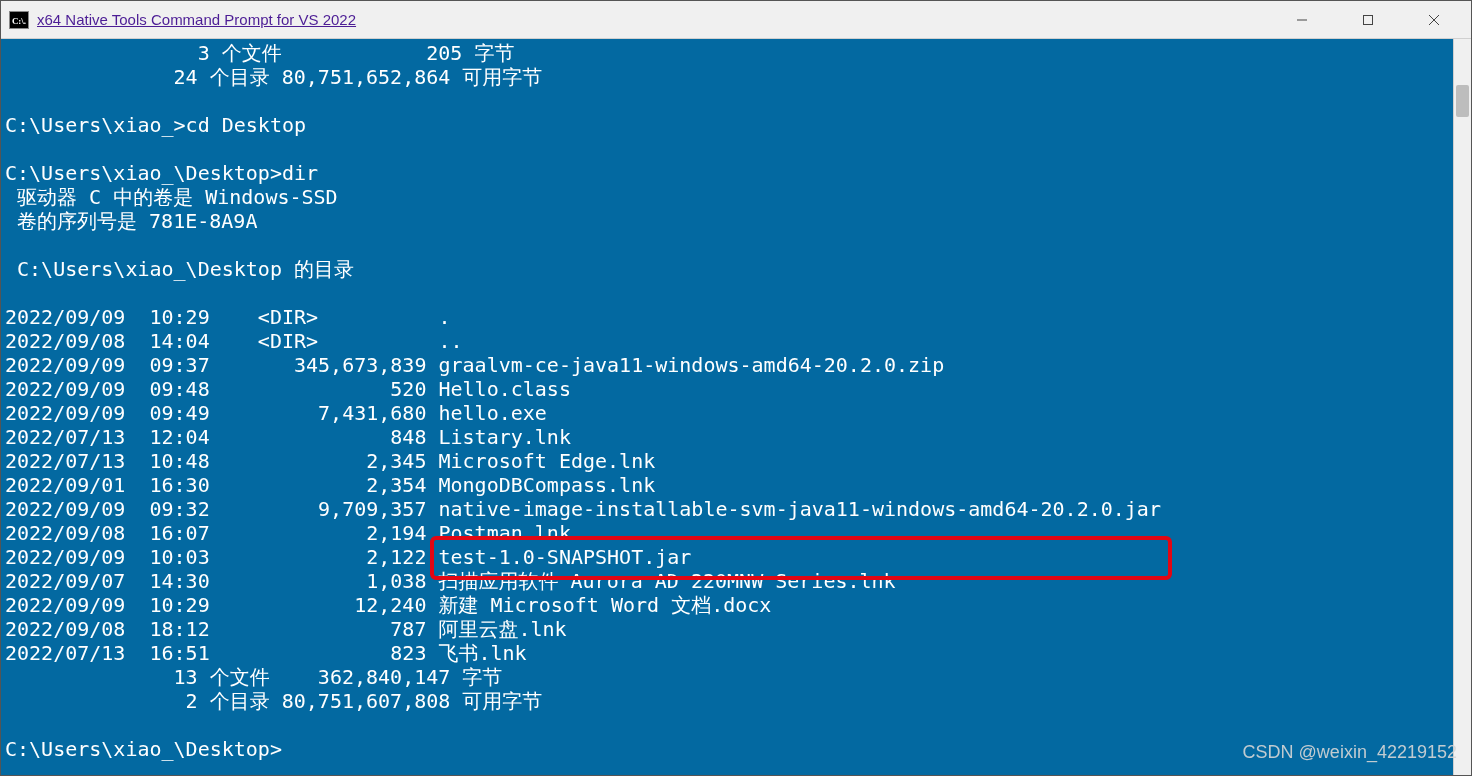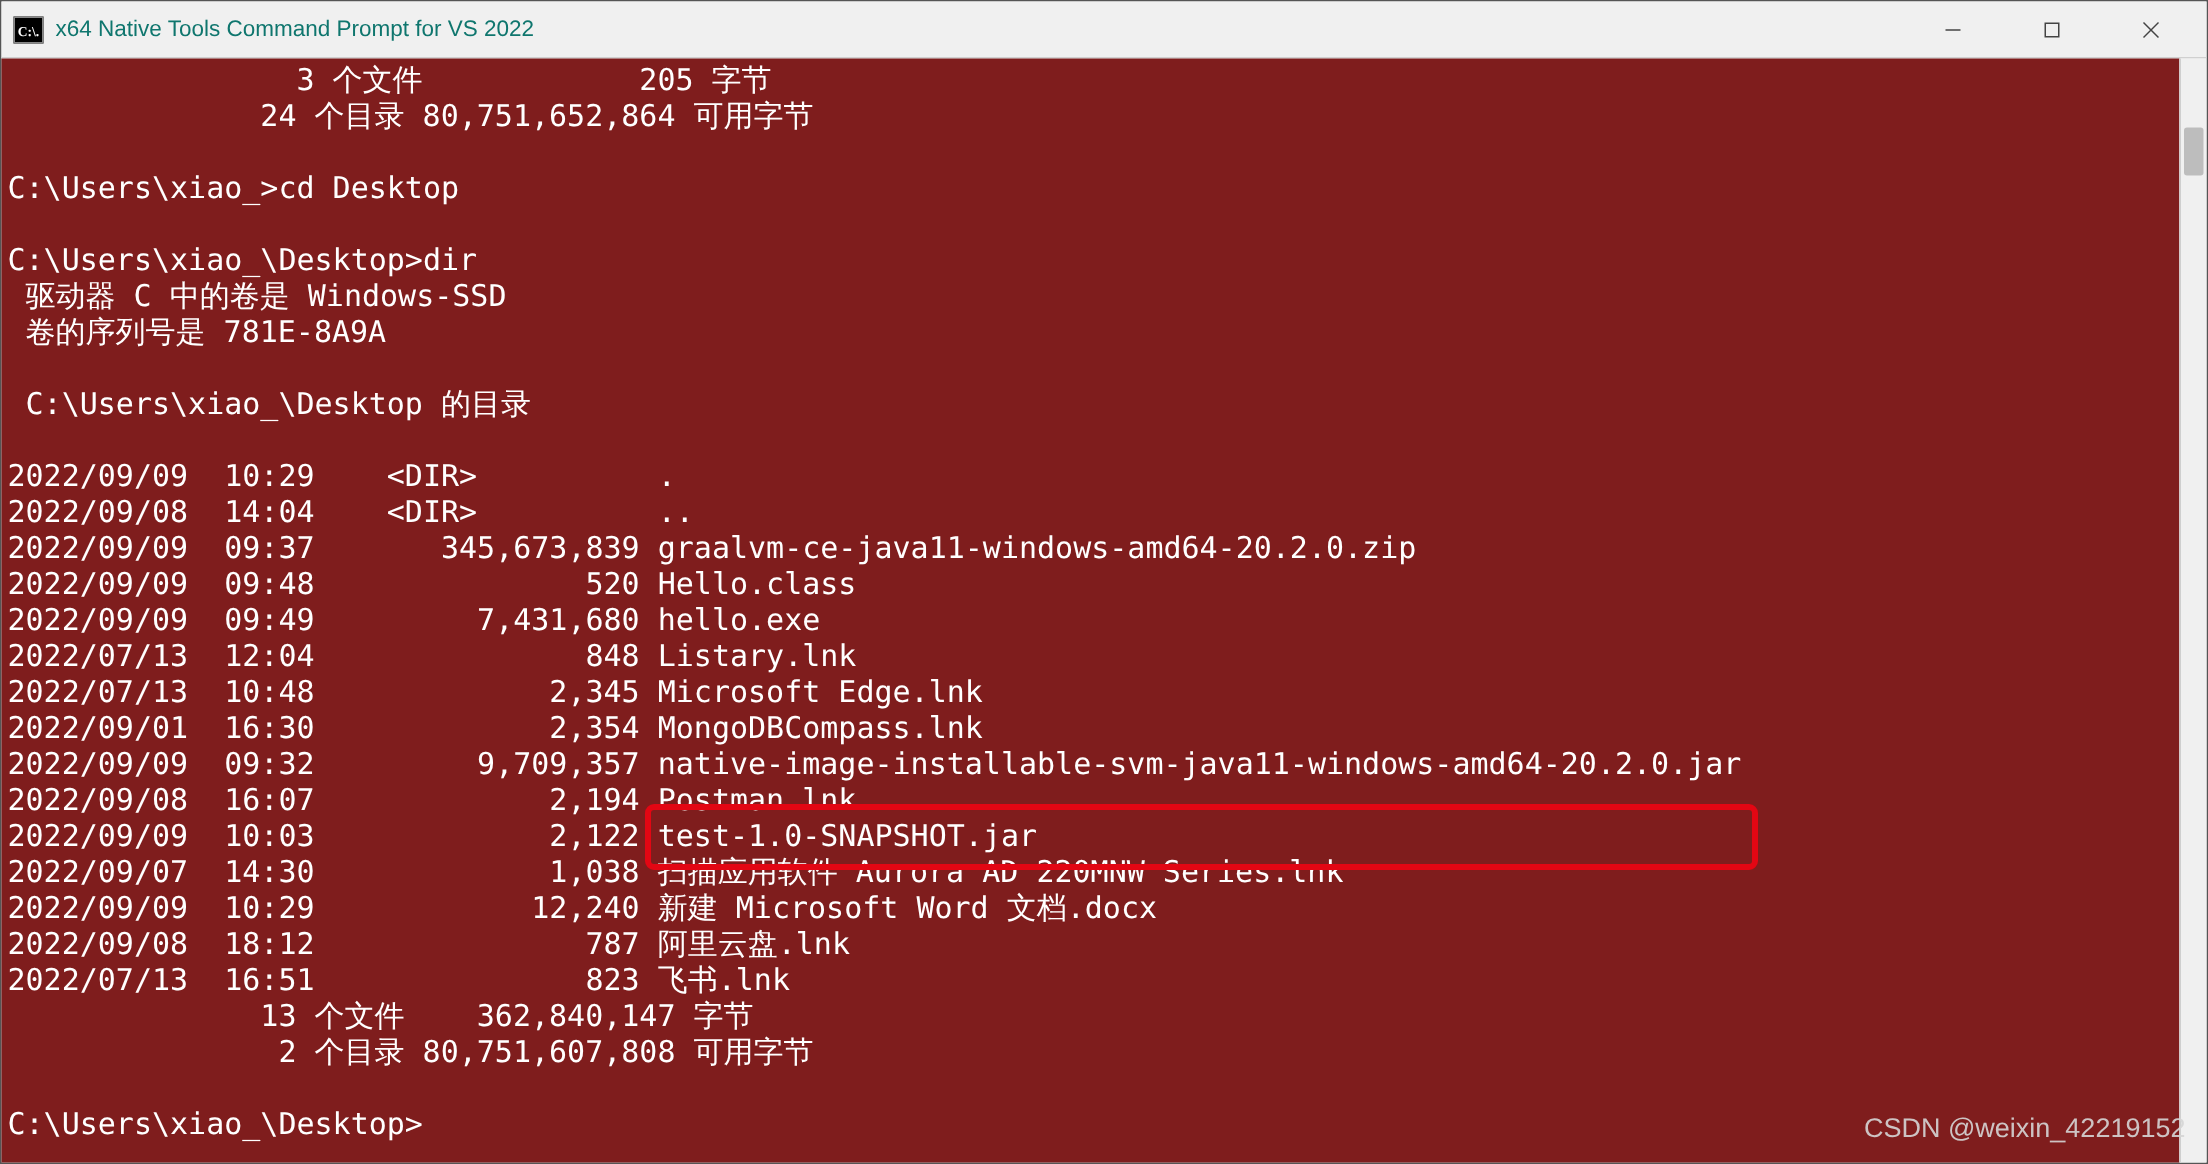--- a/index.html
+++ b/index.html
@@ -1,25 +1,25 @@
 <!DOCTYPE html>
 <html><head>
 <meta charset="utf-8">
 <style>
   * { margin:0; padding:0; box-sizing:border-box; }
   html,body { width:1472px; height:776px; font-family:Consolas,"Microsoft YaHei",monospace; overflow:hidden; }
   .window { width:1472px; height:776px; background:#fff; display:flex; flex-direction:column; border:1px solid #555; }
   .titlebar { height:38px; background:#f0f0f0; display:flex; align-items:center; padding:0 4px 0 8px; border-bottom:1px solid #d0d0d0; }
   .title-icon { width:20px; height:18px; background:#000; color:#fff; font:bold 9px/18px Consolas; text-align:center; margin-right:8px; border:1px solid #888; }
-  .title-text { flex:1; font:15px "Segoe UI",sans-serif; color:#0f766e; }
+  .title-text { flex:1; font:15px "Segoe UI",sans-serif; color:#4c1d95;text-decoration:underline; }
   .title-btns { display:flex; }
   .title-btn { width:66px; height:36px; display:flex; align-items:center; justify-content:center; color:#444; font-size:16px; }
   .title-btn svg { width:12px; height:12px; stroke:#444; fill:none; stroke-width:1; }
   .content-area { flex:1; position:relative; display:flex; }
-  .terminal { flex:1; background:#7f1d1d; color:#fff; font:20px/24px Consolas,"Microsoft YaHei",monospace; padding:2px 0 0 4px; white-space:pre; overflow:hidden; }
+  .terminal { flex:1; background:#0369a1; color:#fff; font:20px/24px Consolas,"Microsoft YaHei",monospace; padding:2px 0 0 4px; white-space:pre; overflow:hidden; }
   .scrollbar { width:18px; background:#f0f0f0; position:relative; border-left:1px solid #cfcfcf; }
   .scroll-thumb { position:absolute; top:46px; left:2px; right:2px; height:32px; background:#bdbdbd; border-radius:2px; }
   .highlight { position:absolute; border:4px solid #e30613; border-radius:6px; pointer-events:none; }
   .watermark { position:absolute; right:14px; bottom:12px; color:#d6d6d6; font:18px "Segoe UI",sans-serif; opacity:0.9; }
 </style>
 </head>
 <body>
 
 <div class="window">
   <div class="titlebar">

